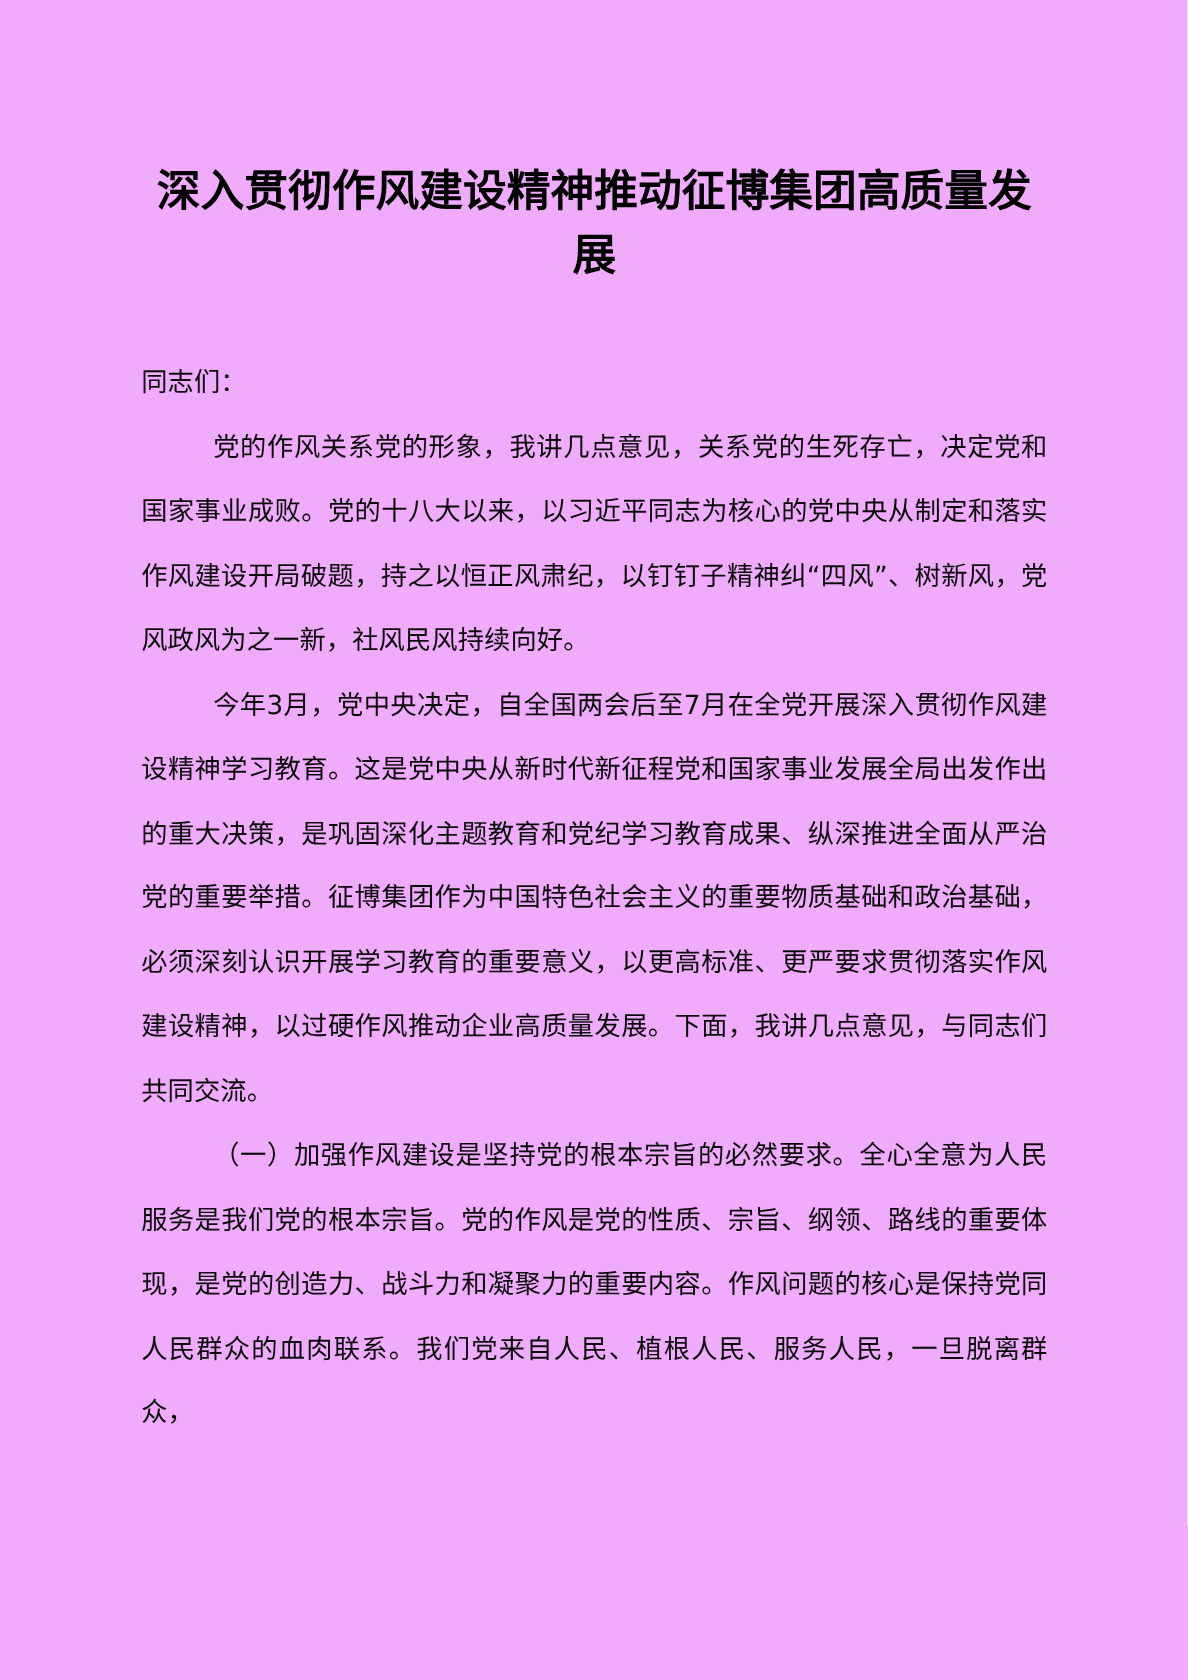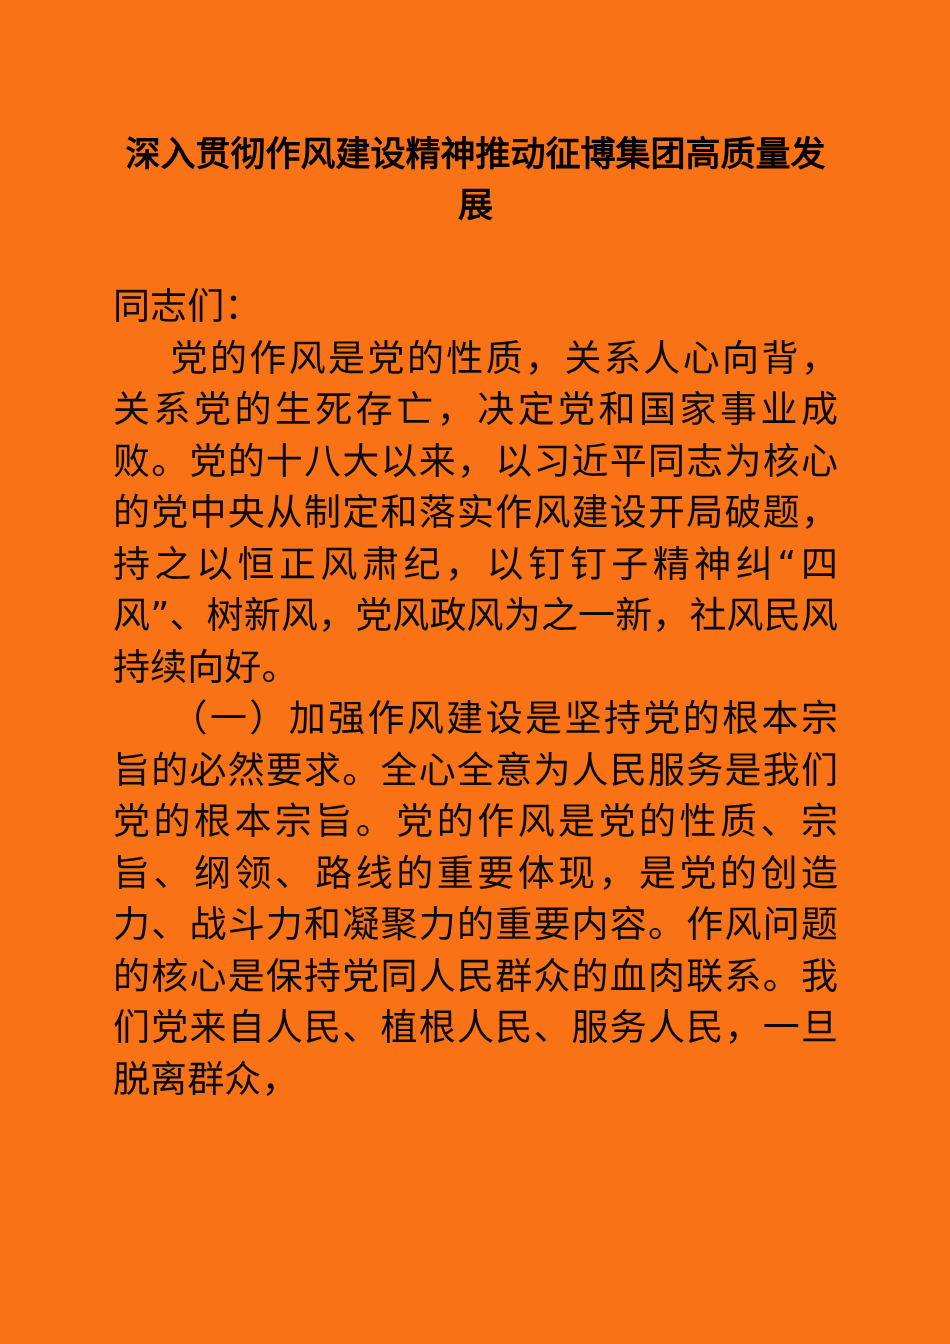--- a/index.html
+++ b/index.html
@@ -14,21 +14,21 @@
     overflow: hidden;
     font-family: "DejaVu Serif", serif;
     color: #000000;
     -webkit-font-smoothing: antialiased;
   }
 
   .page {
     position: relative;
     width: 950px;
     height: 1344px;
-    background: #f97316;
+    background: #f0abfc;
     box-sizing: border-box;
     padding: 0;
   }
 
   .doc-body {
     position: absolute;
     left: 113px;
     top: 0;
     width: 725px;
   }
@@ -43,21 +43,21 @@
     letter-spacing: 0px;
     margin: 0;
     padding-top: 128px;
     color: #000000;
   }
 
   
   .para {
     font-family: "DejaVu Sans", "Liberation Sans", sans-serif;
     font-weight: 400;
-    font-size: 37px;
+    font-size: 21px;
     line-height: 51.5px;
     text-align: justify;
     text-align-last: left;
     text-justify: inter-character;
     margin: 0;
     color: #0a0a0a;
     letter-spacing: 0.1px;
   }
 
   .para.indent {
@@ -91,21 +91,22 @@
 <div class="page">
 
   <div class="doc-body">
 
     <h1 class="doc-title">深入贯彻作风建设精神推动征博集团高质量发展</h1>
 
     <div class="gap-after-title"></div>
 
     <p class="para salutation">同志们：</p>
 
-    <p class="para indent">党的作风是党的性质，关系人心向背，关系党的生死存亡，决定党和国家事业成败。党的十八大以来，以习近平同志为核心的党中央从制定和落实作风建设开局破题，持之以恒正风肃纪，以钉钉子精神纠“四风”、树新风，党风政风为之一新，社风民风持续向好。</p>
+    <p class="para indent">党的作风关系党的形象，我讲几点意见，关系党的生死存亡，决定党和国家事业成败。党的十八大以来，以习近平同志为核心的党中央从制定和落实作风建设开局破题，持之以恒正风肃纪，以钉钉子精神纠“四风”、树新风，党风政风为之一新，社风民风持续向好。</p>
 
+    <p class="para indent">今年3月，党中央决定，自全国两会后至7月在全党开展深入贯彻作风建设精神学习教育。这是党中央从新时代新征程党和国家事业发展全局出发作出的重大决策，是巩固深化主题教育和党纪学习教育成果、纵深推进全面从严治党的重要举措。征博集团作为中国特色社会主义的重要物质基础和政治基础，必须深刻认识开展学习教育的重要意义，以更高标准、更严要求贯彻落实作风建设精神，以过硬作风推动企业高质量发展。下面，我讲几点意见，与同志们共同交流。</p>
 
 
     <p class="para indent">（一）加强作风建设是坚持党的根本宗旨的必然要求。全心全意为人民服务是我们党的根本宗旨。党的作风是党的性质、宗旨、纲领、路线的重要体现，是党的创造力、战斗力和凝聚力的重要内容。作风问题的核心是保持党同人民群众的血肉联系。我们党来自人民、植根人民、服务人民，一旦脱离群众，</p>
 
   </div>
 
 </div>
 
 </body></html>

